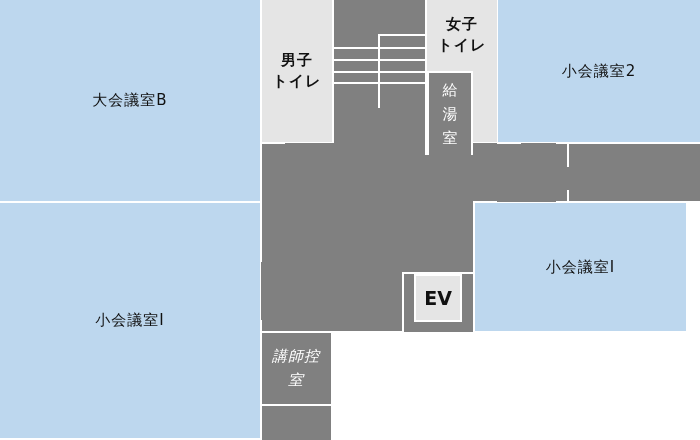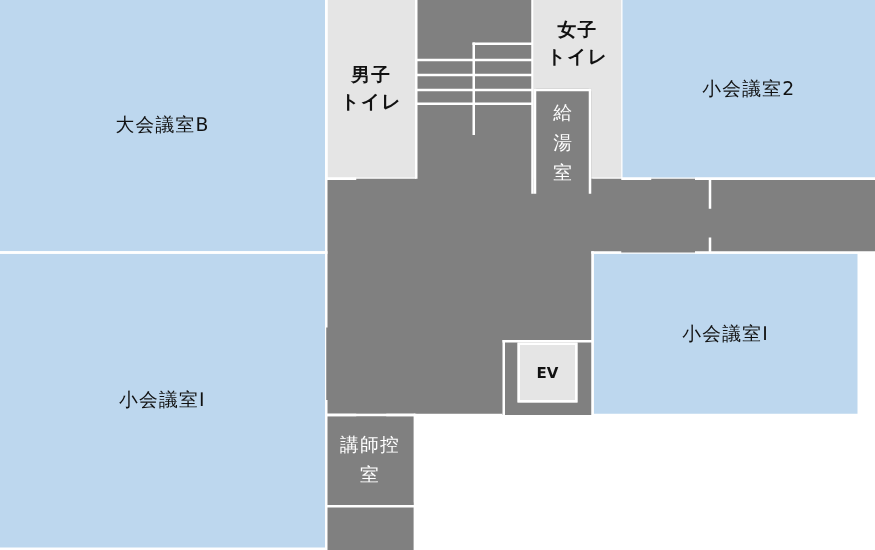--- a/index.html
+++ b/index.html
@@ -50,25 +50,25 @@
 <div class="abs room blue" style="left:498px;top:0;width:202px;height:142px;">
   <span class="label">小会議室2</span>
 </div>
 
 <div class="abs room blue" style="left:475px;top:203px;width:211px;height:128px;">
   <span class="label">小会議室Ⅰ</span>
 </div>
 
 <div class="abs gray" style="left:402px;top:272px;width:72px;height:60px;border-left:2px solid #fff;border-top:2px solid #fff;"></div>
 <div class="abs room yellow" style="left:414px;top:274px;width:48px;height:48px;border:2px solid #fff;">
-  <span class="label" style="letter-spacing:0;font-size:12px;">EV</span>
+  <span class="label" style="letter-spacing:0;font-size:19px;">EV</span>
 </div>
 
 <div class="abs room gray" style="left:261px;top:331px;width:71px;height:71px;border-top:2px solid #fff;border-right:1px solid #ddd;">
-  <span class="wlabel" style="letter-spacing:1px;">講師控
+  <span class="wlabel" style="letter-spacing:1px;font-style:italic;">講師控
 室</span>
 </div>
 <div class="abs gray" style="left:261px;top:404px;width:71px;height:36px;border-top:2px solid #fff;border-right:1px solid #ddd;"></div>
 
 <div class="wall" style="left:332px;top:0;width:2px;height:143px;"></div>
 <div class="wall" style="left:425px;top:0;width:2px;height:155px;"></div>
 <div class="wall" style="left:260px;top:0;width:2px;height:202px;"></div>
 <div class="wall" style="left:260px;top:202px;width:2px;height:60px;"></div>
 <div class="wall" style="left:260px;top:320px;width:2px;height:120px;"></div>
 <div class="wall" style="left:0;top:201px;width:262px;height:2px;"></div>

